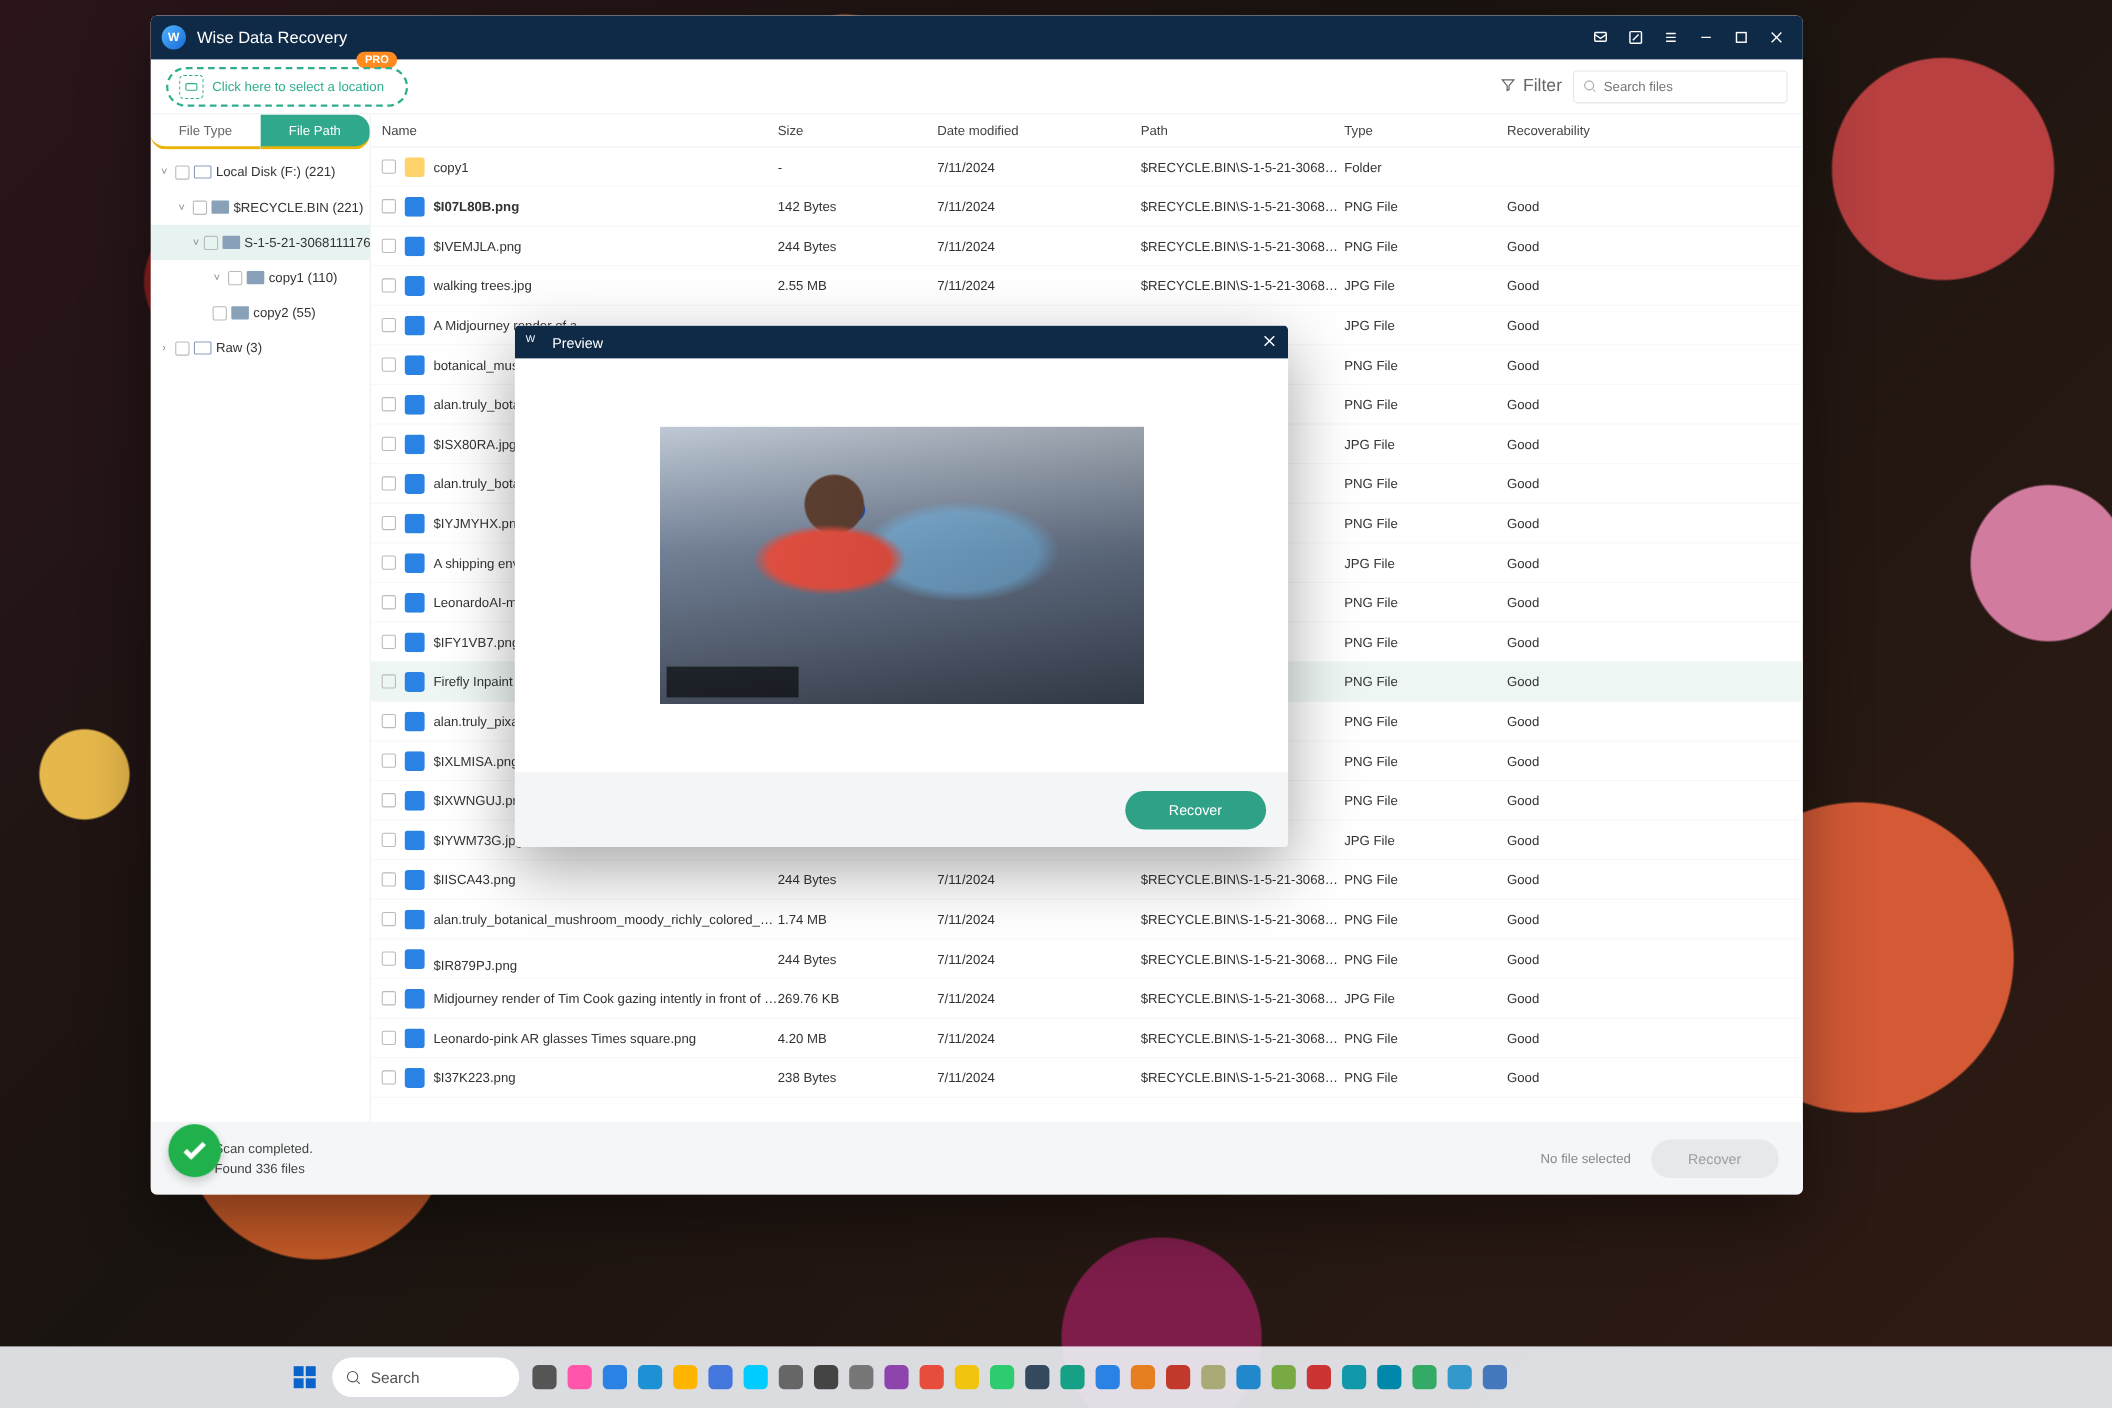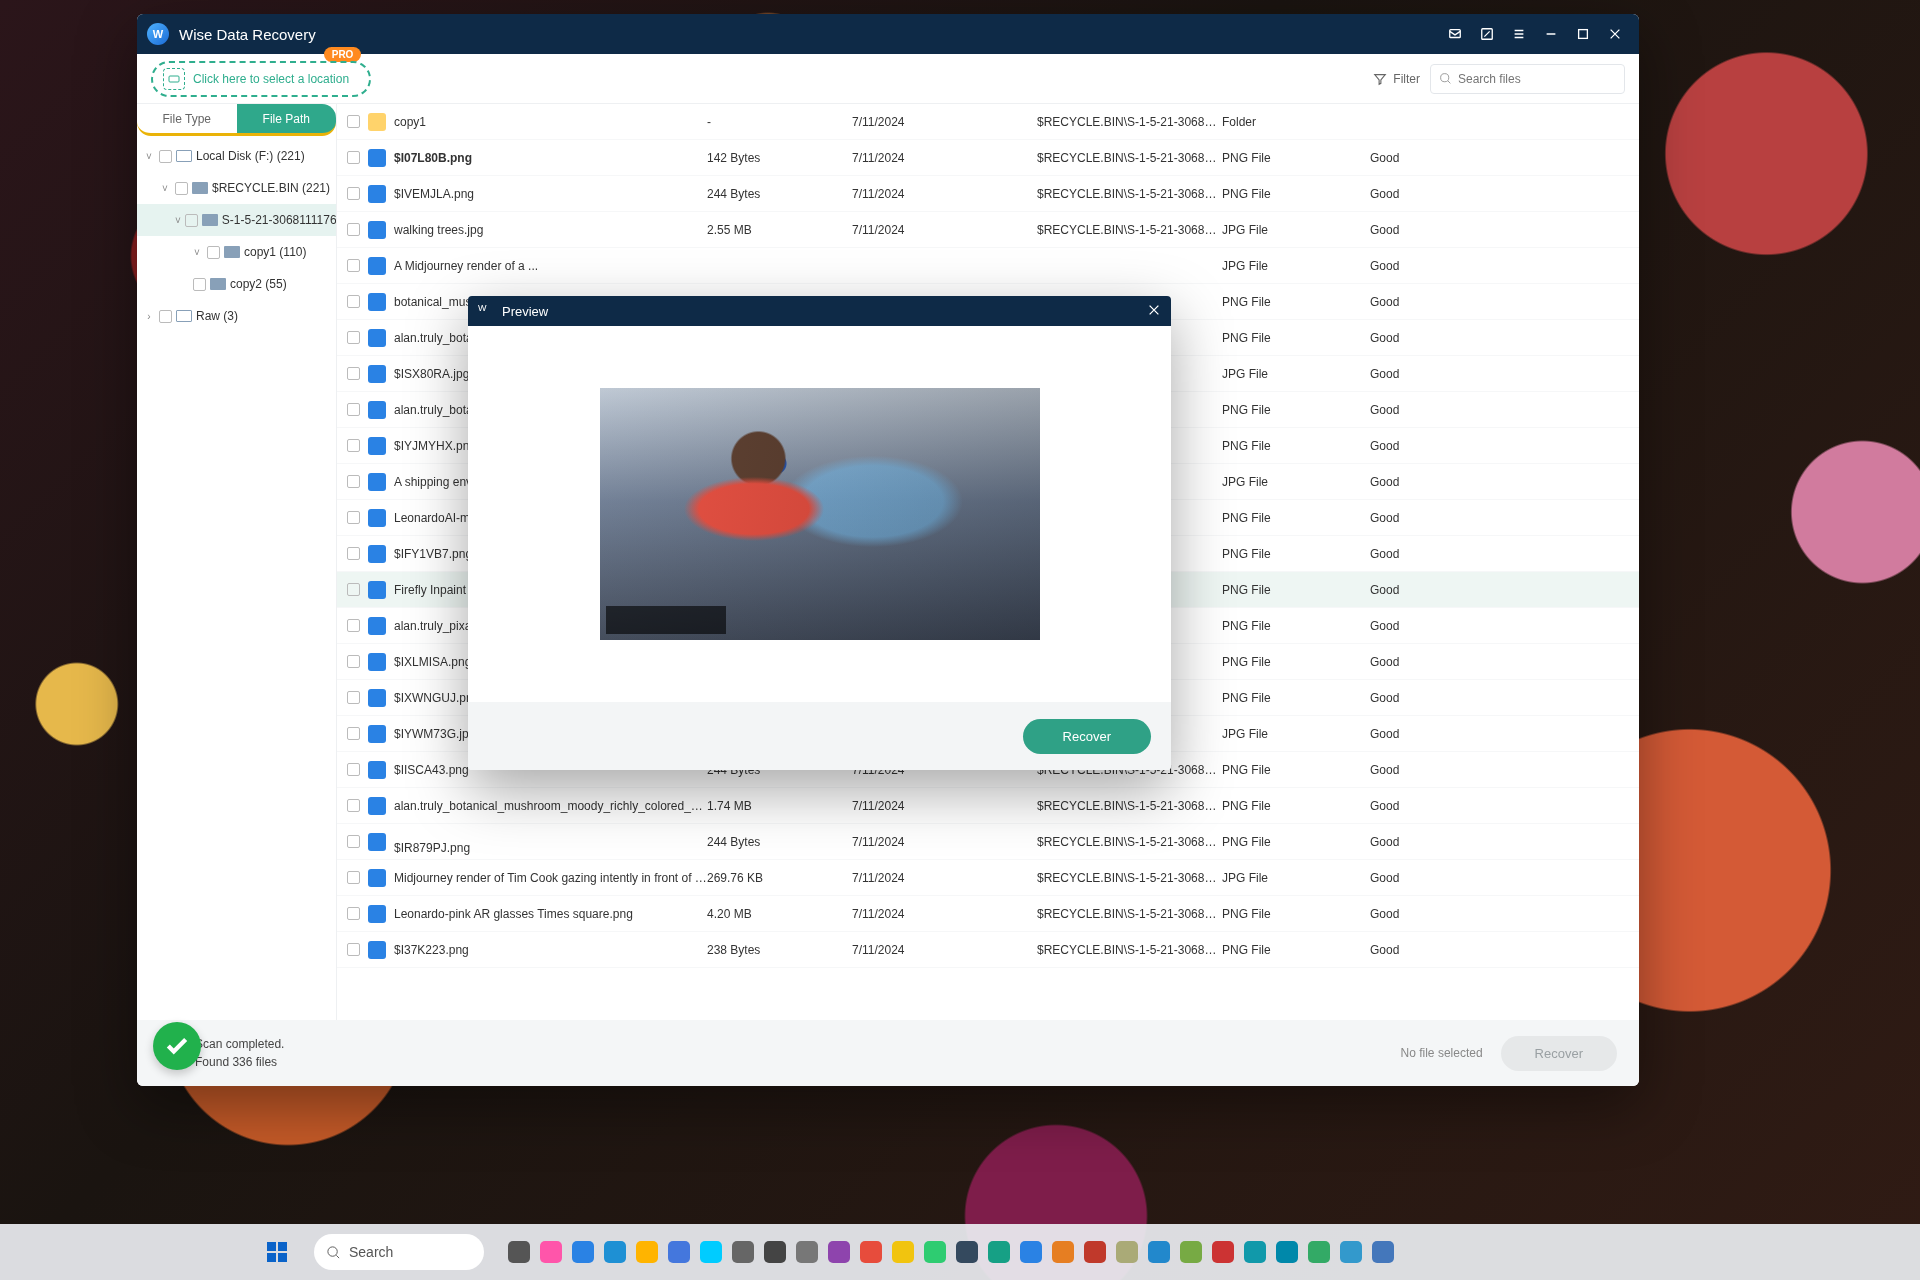--- a/index.html
+++ b/index.html
@@ -26,21 +26,21 @@
   .titlebar .appname { font-size:15px; }
   .titlebar .badge { margin-left:8px; background:#ff8a1f; color:#fff; font-size:10px; padding:2px 8px; border-radius:10px; font-weight:bold;margin-top:40px; }
   .titlebar .winctrls { margin-left:auto; display:flex; gap:4px; }
   .titlebar .winctrls .wc { width:28px; height:28px; display:flex; align-items:center; justify-content:center; cursor:pointer; color:#fff; }
   .titlebar .winctrls .wc svg { width:14px; height:14px; stroke:#fff; fill:none; stroke-width:1.5; }
 
   .toolbar { height:50px; display:flex; align-items:center; padding:0 14px; border-bottom:1px solid #eef0f2; }
   .loc-btn { border:2px dashed #2fae8e; border-radius:26px; height:36px; padding:0 20px 0 10px; display:flex; align-items:center; gap:8px; color:#2fae8e; font-size:12px; cursor:pointer; }
   .loc-btn .loc-ic { width:22px;height:22px; border:1px dashed #2fae8e; border-radius:4px; display:flex;align-items:center;justify-content:center; }
   .toolbar .spacer { flex:1; }
-  .filter-btn { display:flex; align-items:flex-start; gap:6px; font-size:12px; color:#666; cursor:pointer; padding:6px 10px; }
+  .filter-btn { display:flex; align-items:flex-start; gap:6px; font-size:16px; color:#666; cursor:pointer; padding:6px 10px; }
   .search-box { width:195px; height:30px; border:1px solid #e3e6ea; border-radius:4px; display:flex; align-items:center; padding:0 8px; gap:6px; color:#888; font-size:12px; }
   .search-box input { border:none; outline:none; flex:1; font-size:12px; background:transparent; }
 
   .body { flex:1; display:flex; overflow:hidden; }
 
   
   .leftpane { width:200px; border-right:1px solid #eef0f2; display:flex; flex-direction:column; }
   .tabs { display:flex; height:32px; }
   .tab { flex:1; display:flex; align-items:center; justify-content:center; font-size:12px; color:#666; background:#f4f6f8; border-bottom:3px solid #eab308; cursor:pointer; }
   .tab.active { background:#2fa88b; color:#fff; border-radius:0 14px 14px 0; }
@@ -92,21 +92,21 @@
     radial-gradient(circle at 34% 30%, #1b4fb3 0 10px, transparent 11px),
     radial-gradient(circle at 40% 30%, #1b4fb3 0 10px, transparent 11px),
     radial-gradient(ellipse at 62% 45%, rgba(120,200,255,.55) 0 70px, transparent 90px),
     linear-gradient(180deg,#bcc6d2 0%, #6c7b92 45%, #3d4656 100%);
     position:relative;}
   .pm-img::after{content:""; position:absolute; left:6px; bottom:6px; width:120px;height:28px; background:rgba(0,0,0,.6); }
   .pm-footer{height:68px;background:#f3f5f6;display:flex;align-items:center;justify-content:flex-end;padding:0 20px;}
   .pm-recover{background:#2fa186;color:#fff;padding:10px 40px;border-radius:22px;font-size:13px;cursor:pointer;}
 
   
-  .taskbar{position:absolute;left:0;right:0;bottom:0;height:56px;background:rgba(235,238,242,.92);display:flex;align-items:center;padding:0 260px;gap:20px;margin-top:36px;}
+  .taskbar{position:absolute;left:0;right:0;bottom:0;height:56px;background:rgba(235,238,242,.92);display:flex;align-items:center;padding:0 260px;gap:8px;margin-top:36px;}
   .taskbar .tstart{width:34px;height:34px;display:flex;align-items:center;justify-content:center;}
   .taskbar .tsearch{width:170px;height:36px;background:#fff;border-radius:20px;display:flex;align-items:center;padding:0 12px;gap:8px;color:#555;font-size:14px;}
   .taskbar .ticon{width:30px;height:30px;border-radius:6px;display:flex;align-items:center;justify-content:center;}
 </style>
 </head>
 <body>
 
 <div class="wallpaper"></div>
 
 <div class="app-window">
@@ -216,20 +216,28 @@
           <div class="tn ind0">
             <span class="exp">›</span>
     <span class="cb"></span>
     <span class="dic"></span>
     <span>Raw (3)</span>
           </div>
         </div>
     </div>
 
     <div class="tablewrap">
+      <div class="thead">
+        <div class="col-name">Name</div>
+        <div class="col-size">Size</div>
+        <div class="col-date">Date modified</div>
+        <div class="col-path">Path</div>
+        <div class="col-type">Type</div>
+        <div class="col-rec">Recoverability</div>
+      </div>
       <div class="tbody" id="tbody">
           <div class="row">
     <div class="cell col-name">
       <span class="cb"></span>
       <span class="type-icon ti-folder"></span>
       <span style="overflow:hidden;text-overflow:ellipsis;">copy1</span>
     </div>
     <div class="cell col-size">-</div>
     <div class="cell col-date">7/11/2024</div>
     <div class="cell col-path">$RECYCLE.BIN\S-1-5-21-3068111176-18699...</div>

